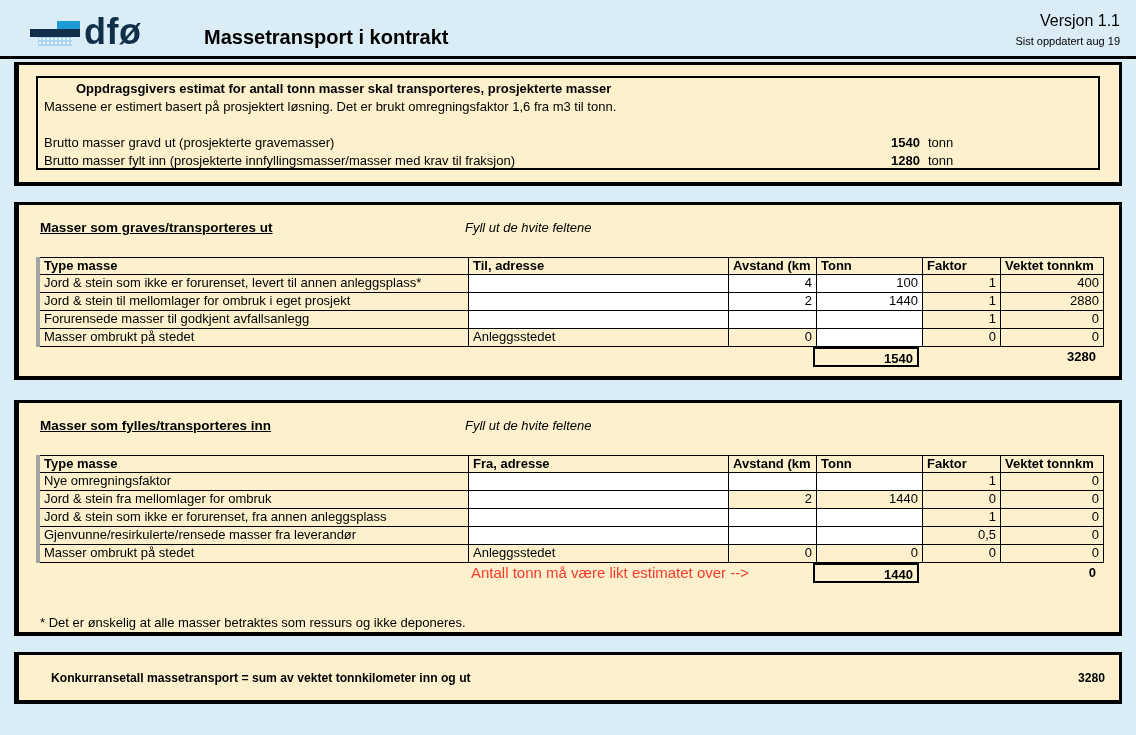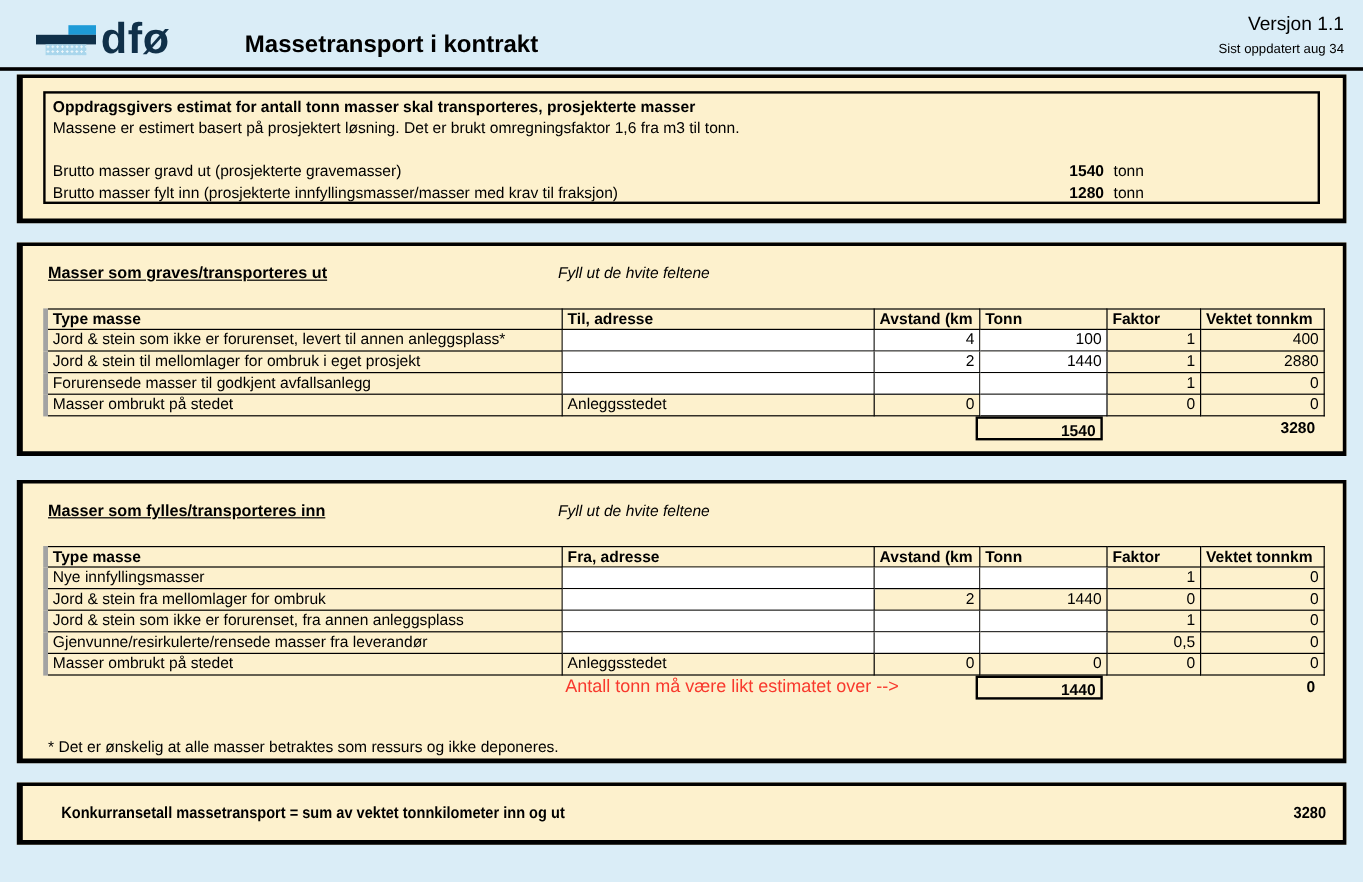--- a/index.html
+++ b/index.html
@@ -34,21 +34,21 @@
   .panel{position:absolute;left:14px;width:1108px;background:var(--panel-bg);
     border:3px solid #000;border-left-width:5px;border-bottom-width:4px;}
   .panel-estimate{top:62px;height:124px;}
   .panel-out{top:202px;height:178px;}
   .panel-in{top:400px;height:236px;}
   .panel-summary{top:652px;height:52px;display:flex;align-items:center;justify-content:space-between;
     padding:0 14px 0 32px;}
   
   .est-inner{position:absolute;left:17px;top:11px;width:1064px;height:94px;border:2px solid #000;
     padding:2px 6px;font-size:13px;line-height:18px;}
-  .est-title{font-weight:bold;}
+  .est-title{font-weight:bold;margin-left:32px;}
   .est-row{position:relative;height:18px;}
   .est-val{position:absolute;left:796px;width:80px;text-align:right;font-weight:bold;}
   .est-unit{position:absolute;left:884px;}
   
   .sec-title{position:absolute;left:21px;top:15px;font-size:13.5px;font-weight:bold;text-decoration:underline;}
   .sec-hint{position:absolute;left:446px;top:15px;font-size:13px;font-style:italic;}
   
   .tbl{position:absolute;left:17px;top:52px;width:1064px;}
   .trow{display:grid;grid-template-columns:429px 260px 88px 106px 78px 103px;border-left:4px solid #a3a3a3;}
   .trow.totals{border-left:none;}
@@ -75,21 +75,21 @@
   <div class="header">
     <div class="logo">
       <div class="logo-bar-top"></div>
       <div class="logo-bar-mid"></div>
       <div class="logo-bar-bot"></div>
       <div class="logo-text">dfø</div>
     </div>
     <div class="page-title">Massetransport i kontrakt</div>
     <div class="version-block">
       <div class="version-line">Versjon 1.1</div>
-      <div class="updated-line">Sist oppdatert aug 34</div>
+      <div class="updated-line">Sist oppdatert aug 19</div>
     </div>
   </div>
 
   <div class="panel panel-estimate">
     <div class="est-inner">
       <div class="est-title">Oppdragsgivers estimat for antall tonn masser skal transporteres, prosjekterte masser</div>
       <div>Massene er estimert basert på prosjektert løsning. Det er brukt omregningsfaktor 1,6 fra m3 til tonn.</div>
       <div class="est-row"></div>
       <div class="est-row">
         <span>Brutto masser gravd ut (prosjekterte gravemasser)</span>
@@ -164,21 +164,21 @@
     <div class="tbl">
         <div class="trow head">
           <div class="cell">Type masse</div>
           <div class="cell">Fra, adresse</div>
           <div class="cell">Avstand (km</div>
           <div class="cell">Tonn</div>
           <div class="cell">Faktor</div>
           <div class="cell">Vektet tonnkm</div>
         </div>
         <div class="trow">
-          <div class="cell">Nye innfyllingsmasser</div>
+          <div class="cell">Nye omregningsfaktor</div>
           <div class="cell white "></div>
           <div class="cell white num"></div>
           <div class="cell white num"></div>
           <div class="cell num">1</div>
           <div class="cell num">0</div>
         </div>
         <div class="trow">
           <div class="cell">Jord &amp; stein fra mellomlager for ombruk</div>
           <div class="cell white "></div>
           <div class="cell num">2</div>

